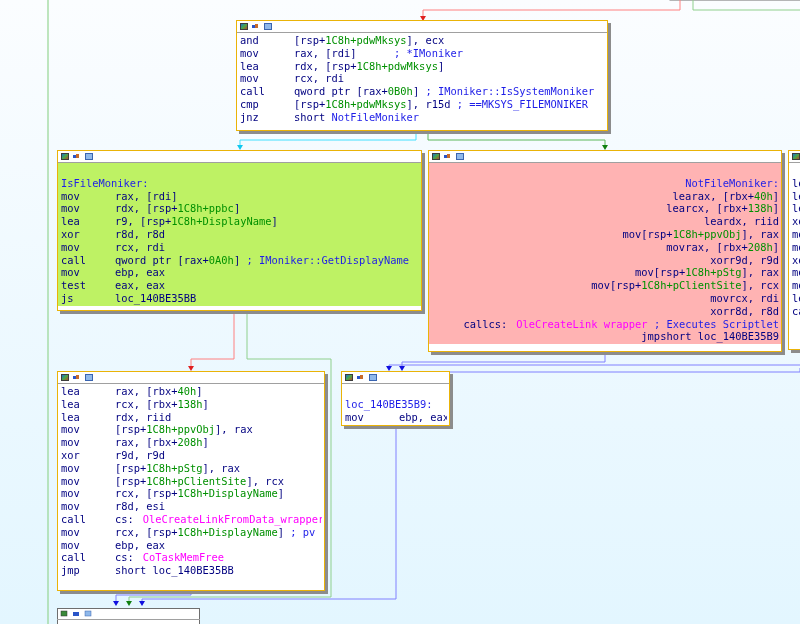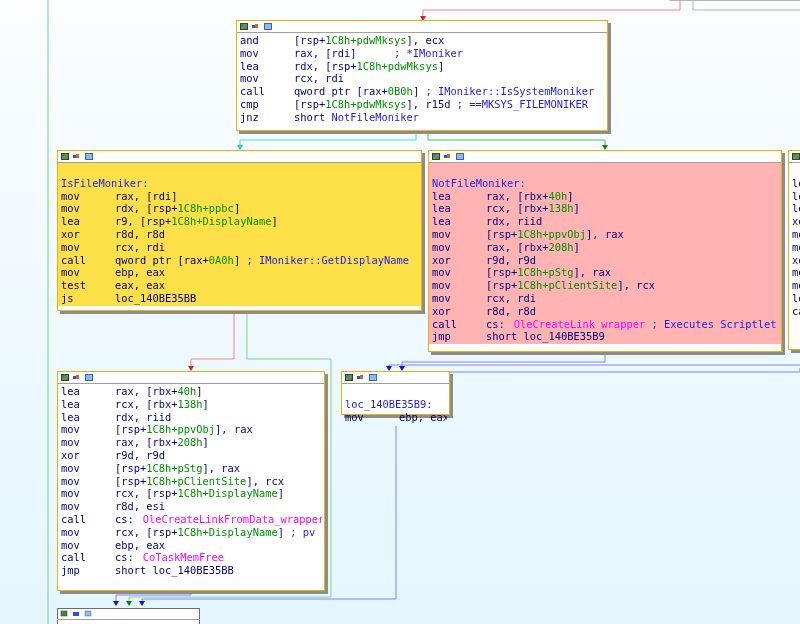--- a/index.html
+++ b/index.html
@@ -23,21 +23,21 @@
   }
   .node .hdr .ic {
     position:absolute; top:2px; width:7px; height:6px; display:block;
   }
   .ic1 { left:3px; background:linear-gradient(135deg,#1e6fd0 0%, #49a948 50%, #b24e2a 100%); border:1px solid #3c3c3c; width:6px !important; height:5px !important;}
   .ic2 { left:15px; }
   .ic2::before{ content:""; position:absolute; left:0; top:2px; width:3px; height:3px; background:#2a55c8;}
   .ic2::after{ content:""; position:absolute; left:3px; top:1px; width:3px; height:4px; background:#c86b2a;}
   .ic3 { left:27px; background:#8fb8ea; border:1px solid #3a64b0; width:6px !important; height:5px !important;}
   .body { padding:1px 2px 1px 3px; white-space:pre; }
-  .green .body { background:#fde047; }
+  .green .body { background:#bef264; }
   .red .body { background:#ffb3b3; }
   .line { display:block; height:12.8px; white-space:pre; overflow:hidden; }
   .mn { display:inline-block; width:54px; color:#000080; }
   .g { color:#009000; }
   .b { color:#1e1ee8;margin-top:45px; }
   .p { color:#ff00ff;margin-left:9px; }
   .lbl { color:#1e1ee8; }
 </style>
 </head>
 <body>
@@ -95,21 +95,21 @@
 
 <div class="node green" style="left:57px; top:150px; width:365px; height:161px;">
   <div class="hdr">
     <span class="ic ic1"></span>
     <span class="ic ic2"></span>
     <span class="ic ic3"></span>
   </div>
   <div class="body"><span class="line"></span><span class="line lbl">IsFileMoniker:</span><span class="line"><span class="mn">mov</span><span>rax, [rdi]</span></span><span class="line"><span class="mn">mov</span><span>rdx, [rsp+</span><span class="g">1C8h+ppbc</span><span>]</span></span><span class="line"><span class="mn">lea</span><span>r9, [rsp+</span><span class="g">1C8h+DisplayName</span><span>]</span></span><span class="line"><span class="mn">xor</span><span>r8d, r8d</span></span><span class="line"><span class="mn">mov</span><span>rcx, rdi</span></span><span class="line"><span class="mn">call</span><span>qword ptr [rax+</span><span class="g">0A0h</span><span>] </span><span class="b">; IMoniker::GetDisplayName</span></span><span class="line"><span class="mn">mov</span><span>ebp, eax</span></span><span class="line"><span class="mn">test</span><span>eax, eax</span></span><span class="line"><span class="mn">js</span><span>loc_140BE35BB</span></span></div>
 </div>
 
-<div class="node red" style="left:428px; top:150px; width:354px; height:202px;">
+<div class="node red" style="left:428px; top:150px; width:354px; height:202px;text-align:right;">
   <div class="hdr">
     <span class="ic ic1"></span>
     <span class="ic ic2"></span>
     <span class="ic ic3"></span>
   </div>
   <div class="body"><span class="line"></span><span class="line lbl">NotFileMoniker:</span><span class="line"><span class="mn">lea</span><span>rax, [rbx+</span><span class="g">40h</span><span>]</span></span><span class="line"><span class="mn">lea</span><span>rcx, [rbx+</span><span class="g">138h</span><span>]</span></span><span class="line"><span class="mn">lea</span><span>rdx, riid</span></span><span class="line"><span class="mn">mov</span><span>[rsp+</span><span class="g">1C8h+ppvObj</span><span>], rax</span></span><span class="line"><span class="mn">mov</span><span>rax, [rbx+</span><span class="g">208h</span><span>]</span></span><span class="line"><span class="mn">xor</span><span>r9d, r9d</span></span><span class="line"><span class="mn">mov</span><span>[rsp+</span><span class="g">1C8h+pStg</span><span>], rax</span></span><span class="line"><span class="mn">mov</span><span>[rsp+</span><span class="g">1C8h+pClientSite</span><span>], rcx</span></span><span class="line"><span class="mn">mov</span><span>rcx, rdi</span></span><span class="line"><span class="mn">xor</span><span>r8d, r8d</span></span><span class="line"><span class="mn">call</span><span>cs:</span><span class="p">OleCreateLink_wrapper</span><span> </span><span class="b">; Executes Scriptlet</span></span><span class="line"><span class="mn">jmp</span><span>short loc_140BE35B9</span></span></div>
 </div>
 
 <div class="node" style="left:788px; top:150px; width:30px; height:200px;">
   <div class="hdr">
@@ -120,20 +120,20 @@
 
 <div class="node" style="left:57px; top:371px; width:268px; height:220px;">
   <div class="hdr">
     <span class="ic ic1"></span>
     <span class="ic ic2"></span>
     <span class="ic ic3"></span>
   </div>
   <div class="body"><span class="line"><span class="mn">lea</span><span>rax, [rbx+</span><span class="g">40h</span><span>]</span></span><span class="line"><span class="mn">lea</span><span>rcx, [rbx+</span><span class="g">138h</span><span>]</span></span><span class="line"><span class="mn">lea</span><span>rdx, riid</span></span><span class="line"><span class="mn">mov</span><span>[rsp+</span><span class="g">1C8h+ppvObj</span><span>], rax</span></span><span class="line"><span class="mn">mov</span><span>rax, [rbx+</span><span class="g">208h</span><span>]</span></span><span class="line"><span class="mn">xor</span><span>r9d, r9d</span></span><span class="line"><span class="mn">mov</span><span>[rsp+</span><span class="g">1C8h+pStg</span><span>], rax</span></span><span class="line"><span class="mn">mov</span><span>[rsp+</span><span class="g">1C8h+pClientSite</span><span>], rcx</span></span><span class="line"><span class="mn">mov</span><span>rcx, [rsp+</span><span class="g">1C8h+DisplayName</span><span>]</span></span><span class="line"><span class="mn">mov</span><span>r8d, esi</span></span><span class="line"><span class="mn">call</span><span>cs:</span><span class="p">OleCreateLinkFromData_wrapper</span></span><span class="line"><span class="mn">mov</span><span>rcx, [rsp+</span><span class="g">1C8h+DisplayName</span><span>] </span><span class="b">; pv</span></span><span class="line"><span class="mn">mov</span><span>ebp, eax</span></span><span class="line"><span class="mn">call</span><span>cs:</span><span class="p">CoTaskMemFree</span></span><span class="line"><span class="mn">jmp</span><span>short loc_140BE35BB</span></span></div>
 </div>
 
-<div class="node" style="left:341px; top:371px; width:109px; height:44px;">
+<div class="node" style="left:341px; top:371px; width:109px; height:55px;">
   <div class="hdr">
     <span class="ic ic1"></span>
     <span class="ic ic2"></span>
     <span class="ic ic3"></span>
   </div>
   <div class="body"><span class="line"></span><span class="line lbl">loc_140BE35B9:</span><span class="line"><span class="mn">mov</span><span>ebp, eax</span></span></div>
 </div>
 
 </body></html>

